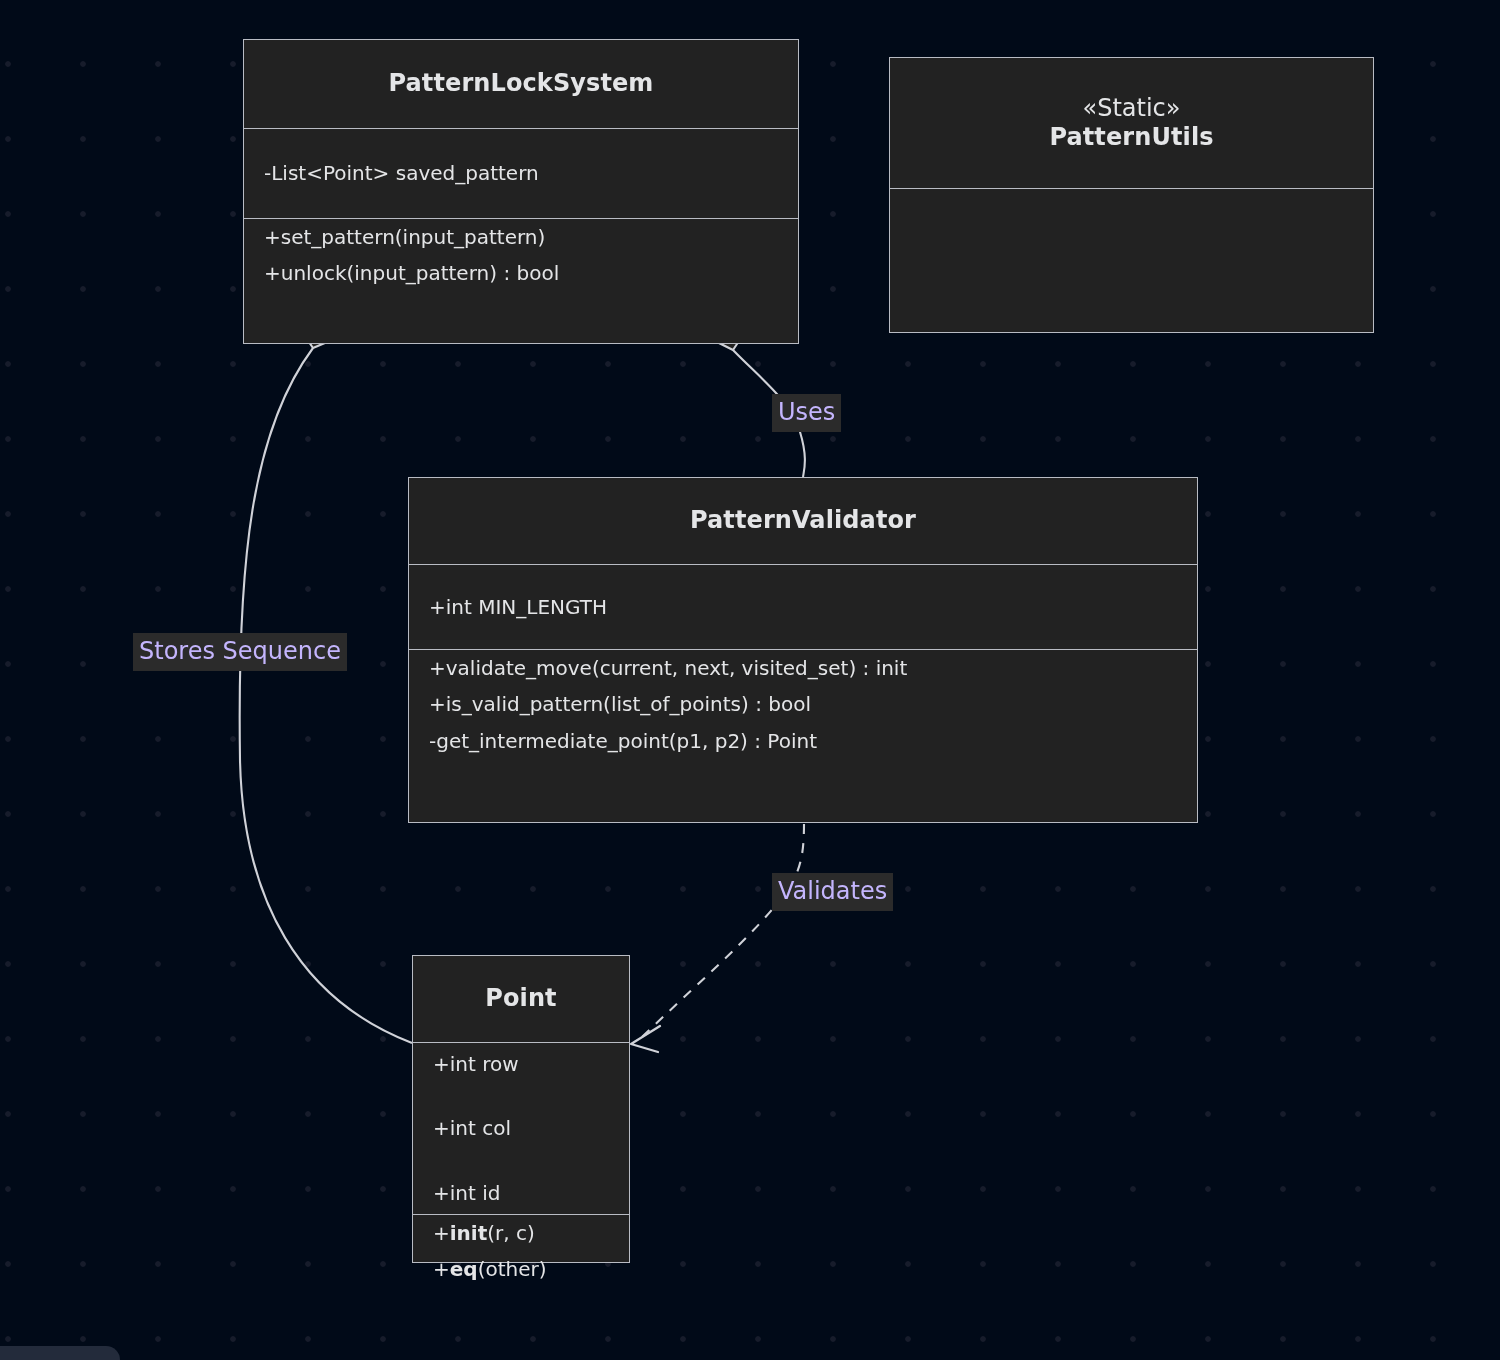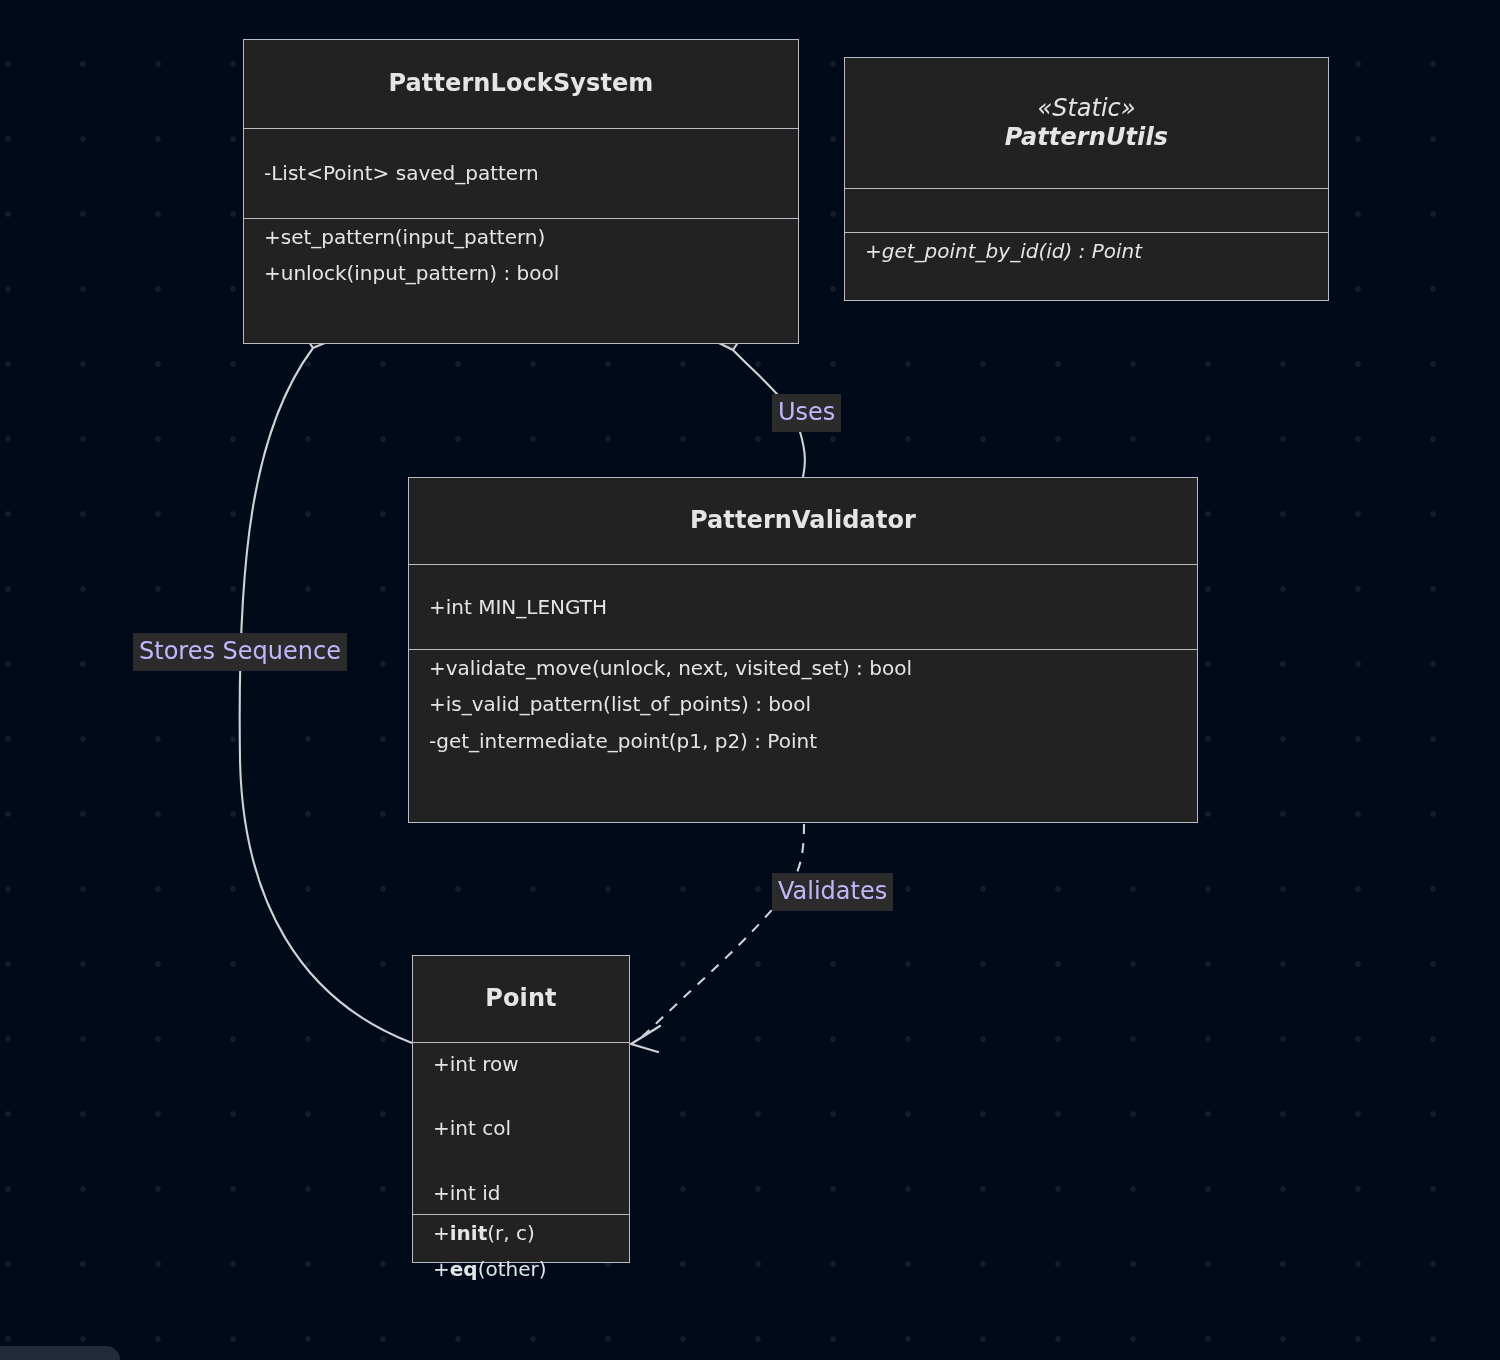--- a/index.html
+++ b/index.html
@@ -132,40 +132,37 @@
     </div>
     <div class="compartment c-body" style="height:90px;">
       <div class="member">-List&lt;Point&gt; saved_pattern</div>
     </div>
     <div class="compartment c-body" style="flex:1 1 auto;">
       <div class="member">+set_pattern(input_pattern)</div>
       <div class="member">+unlock(input_pattern) : bool</div>
     </div>
   </div>
 
-  <div class="uml-class" style="left:844px; top:57px; width:485px; height:244px;font-style:italic;">
+  <div class="uml-class" style="left:889px; top:57px; width:485px; height:276px;">
     <div class="compartment c-header" style="height:130px;">
       <div class="cls-stereotype">«Static»</div>
       <div class="cls-title">PatternUtils</div>
     </div>
     <div class="compartment c-body" style="height:44px;"></div>
-    <div class="compartment c-body" style="flex:1 1 auto;">
-      <div class="member">+get_point_by_id(id) : Point</div>
-    </div>
   </div>
 
   <div class="uml-class" style="left:408px; top:477px; width:790px; height:346px;">
     <div class="compartment c-header" style="height:86px;">
       <div class="cls-title">PatternValidator</div>
     </div>
     <div class="compartment c-body" style="height:85px;">
       <div class="member">+int MIN_LENGTH</div>
     </div>
     <div class="compartment c-body" style="flex:1 1 auto;">
-      <div class="member">+validate_move(unlock, next, visited_set) : bool</div>
+      <div class="member">+validate_move(current, next, visited_set) : init</div>
       <div class="member">+is_valid_pattern(list_of_points) : bool</div>
       <div class="member">-get_intermediate_point(p1, p2) : Point</div>
     </div>
   </div>
 
   <div class="uml-class" style="left:412px; top:955px; width:218px; height:308px;">
     <div class="compartment c-header" style="height:86px;">
       <div class="cls-title">Point</div>
     </div>
     <div class="compartment c-body" style="height:172px;gap:28px;">

